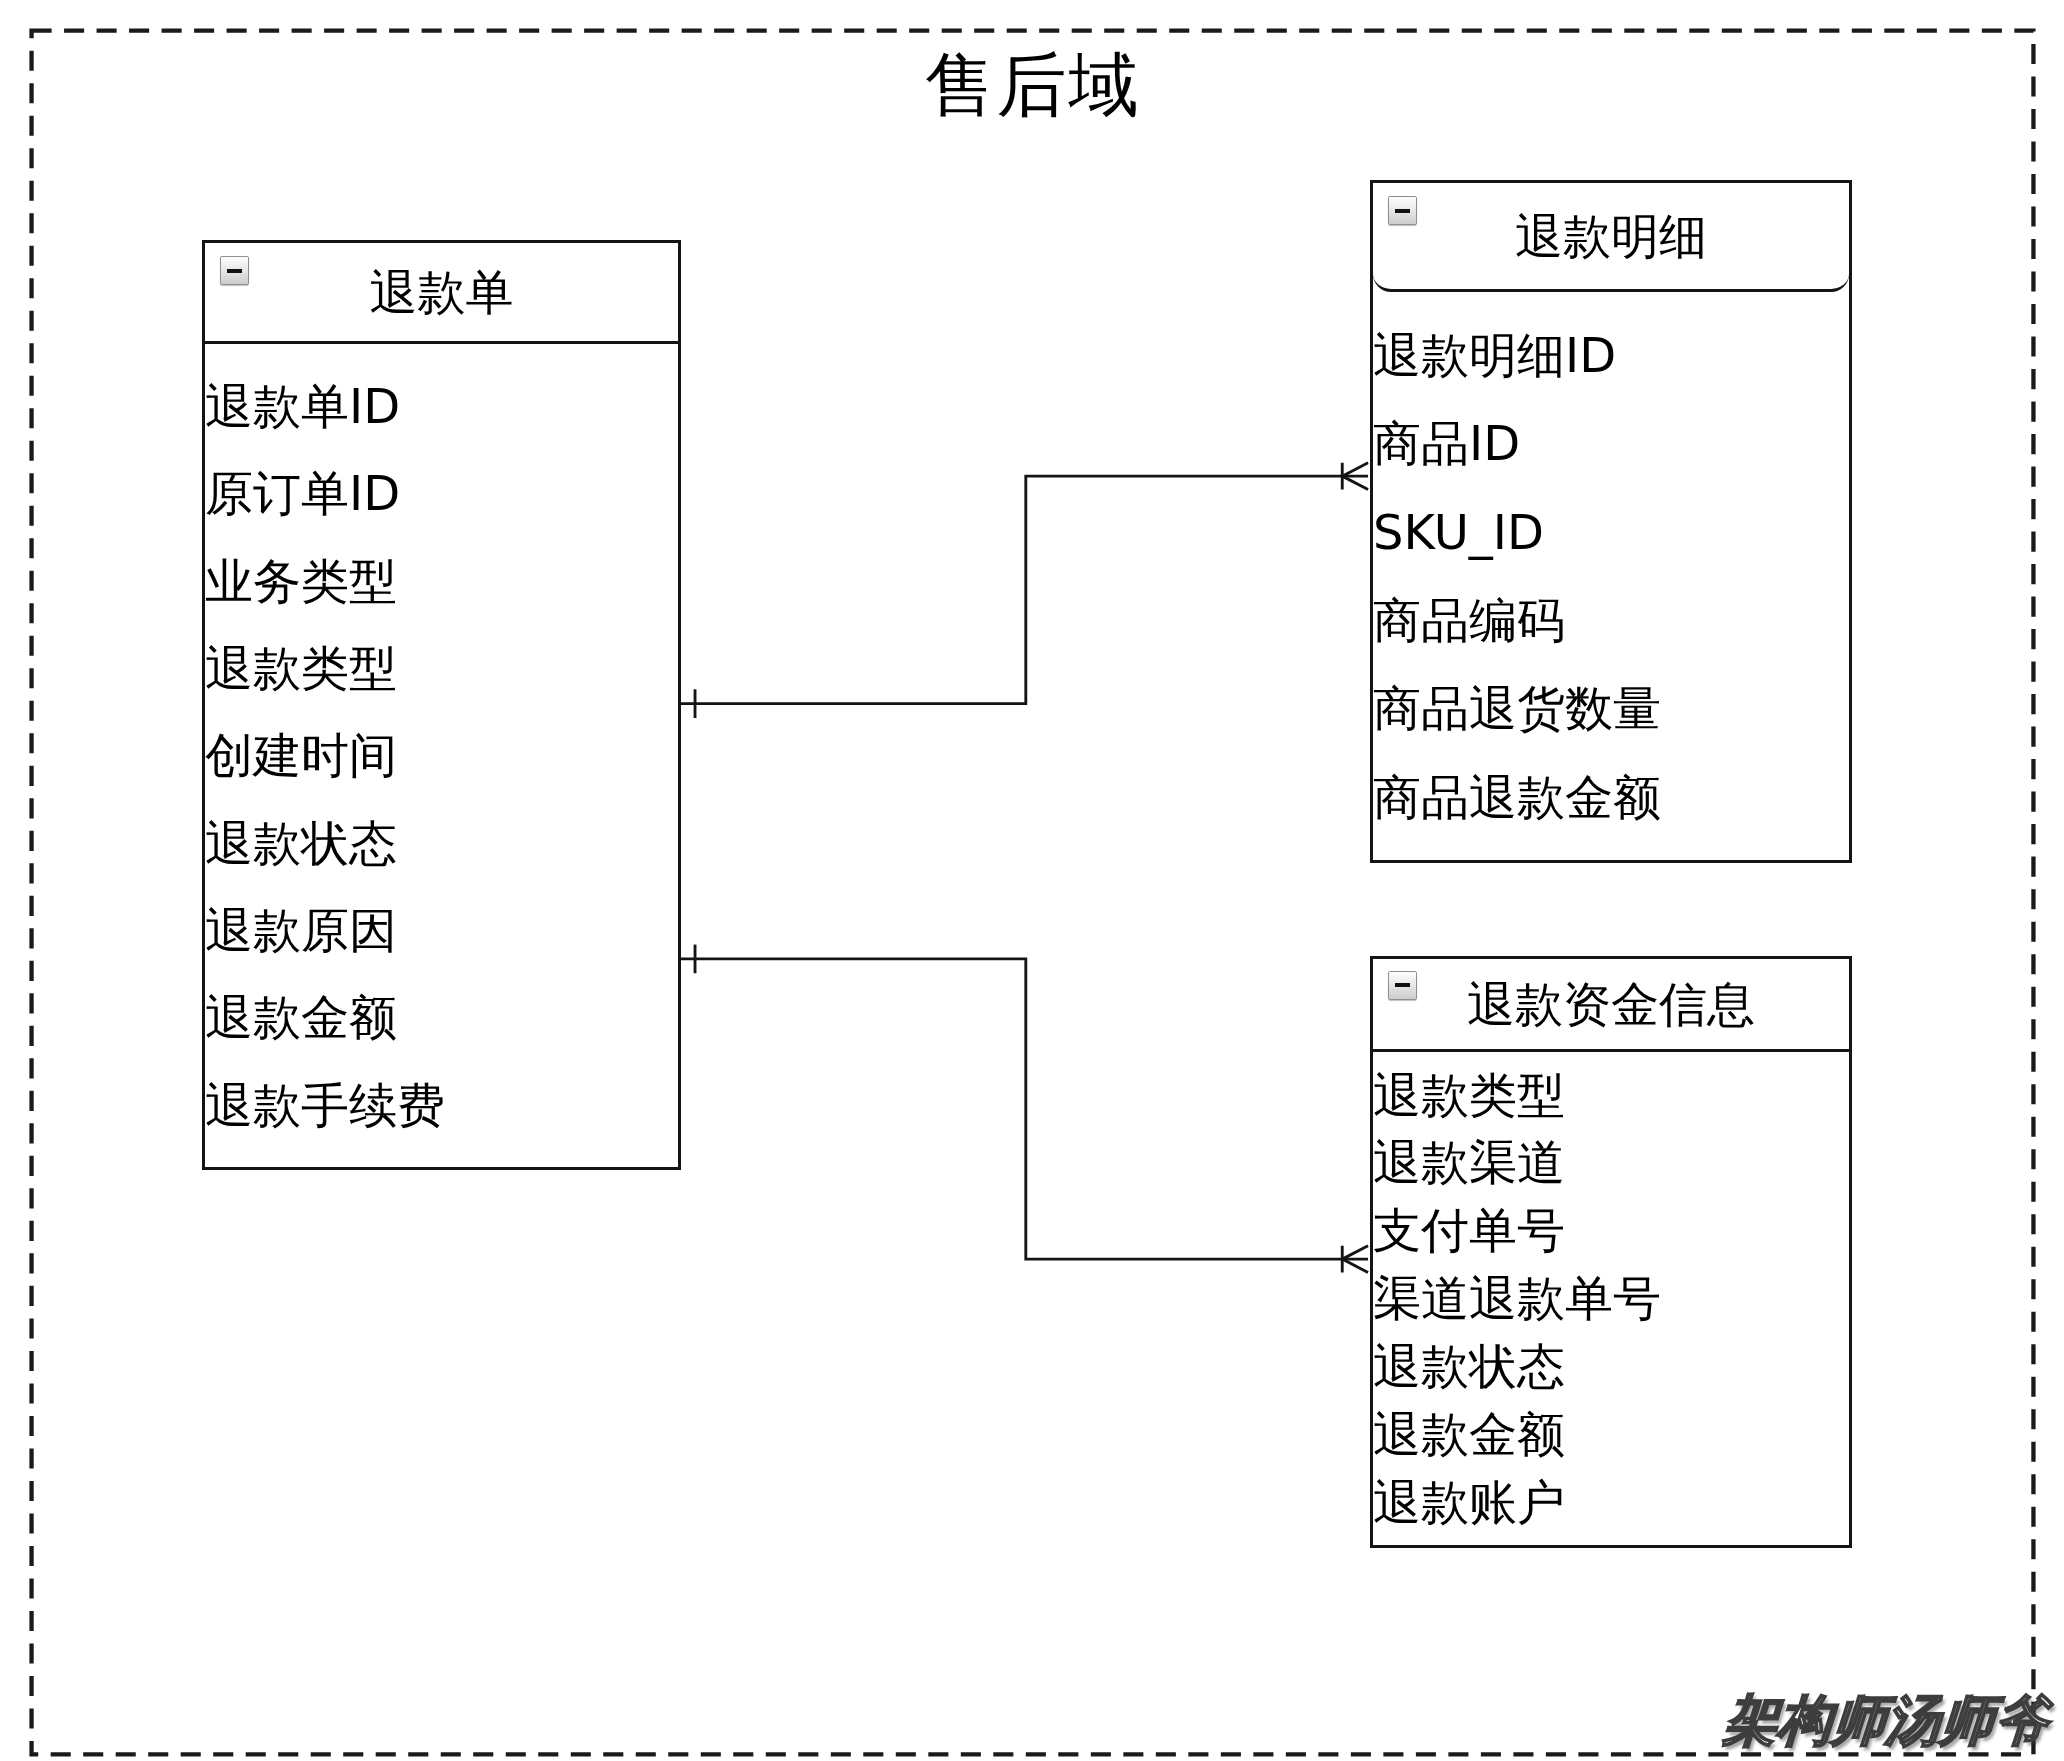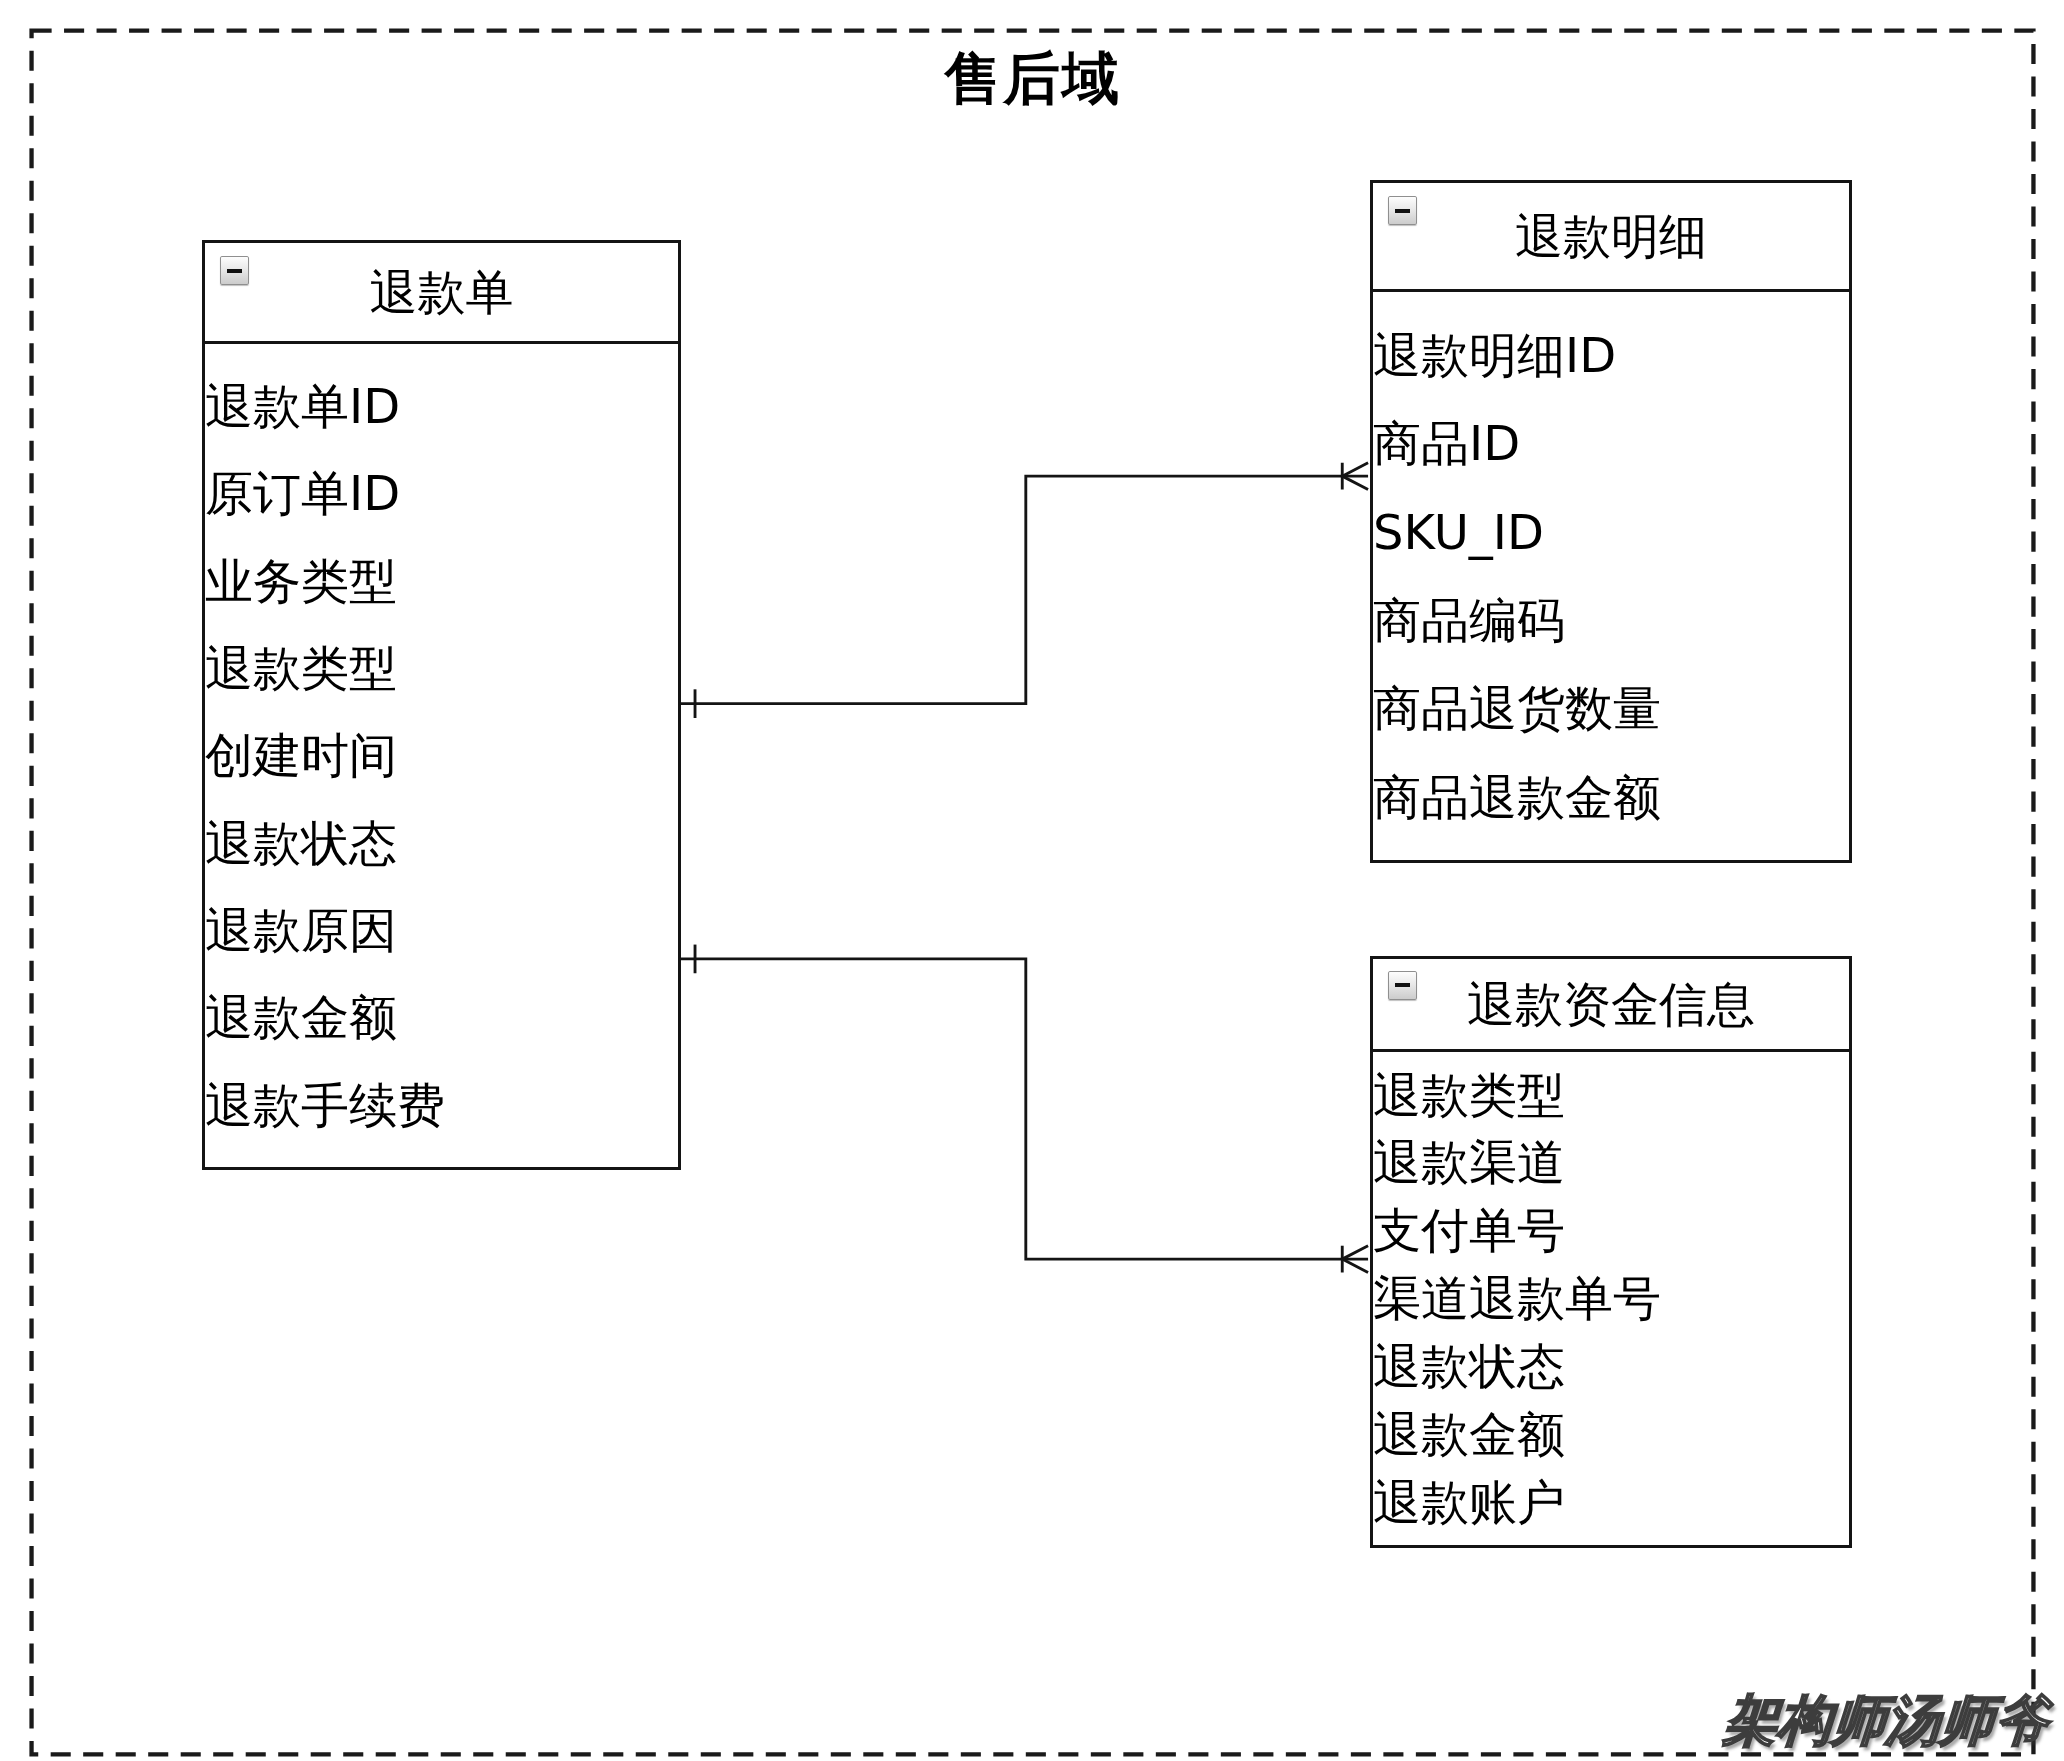--- a/index.html
+++ b/index.html
@@ -6,38 +6,38 @@
   .canvas{
     position:relative;width:2065px;height:1762px;background:#ffffff;
     font-family:"DejaVu Sans","Liberation Sans",sans-serif;color:#000;overflow:hidden;
   }
   .overlay{position:absolute;left:0;top:0;width:2065px;height:1762px;pointer-events:none;}
   .conn{fill:none;stroke:#141414;stroke-width:3;}
   .boundary{fill:none;stroke:#1a1a1a;stroke-width:4.5;stroke-dasharray:21 13;}
 
   .title{
     position:absolute;top:50px;left:0;width:100%;text-align:center;
-    font-size:57px;font-weight:bold;letter-spacing:1.9px;line-height:1;
+    font-size:70px;font-weight:normal;letter-spacing:1.9px;line-height:1;
   }
 
   .entity{
     position:absolute;background:#fff;border:3.8px solid #141414;box-sizing:border-box;
     display:flex;flex-direction:column;
   }
   #entity-0{left:202px;top:240px;width:479px;height:930px;}
   #entity-1{left:1370px;top:180px;width:482px;height:683px;}
   #entity-2{left:1370px;top:956px;width:482px;height:592px;}
 
   .ehead{
     position:relative;flex:0 0 auto;border-bottom:3.8px solid #141414;
     display:flex;align-items:center;justify-content:center;
     font-size:48px;line-height:1;white-space:nowrap;
   }
   #entity-0 .ehead{height:98px;}
-  #entity-1 .ehead{height:106px;}
+  #entity-1 .ehead{height:106px;border-radius:18px;}
   #entity-2 .ehead{height:90px;}
 
   .collapse{
     position:absolute;left:15.3px;top:13.4px;width:29px;height:29px;box-sizing:border-box;
     border:1.9px solid #8f8f8f;border-radius:1.9px;
     background:linear-gradient(#fdfdfd 0%,#e9e9e9 45%,#cccccc 100%);
     display:flex;align-items:center;justify-content:center;
     box-shadow:0 1px 1px rgba(0,0,0,.25);
   }
   #entity-2 .collapse{top:11.5px;}

